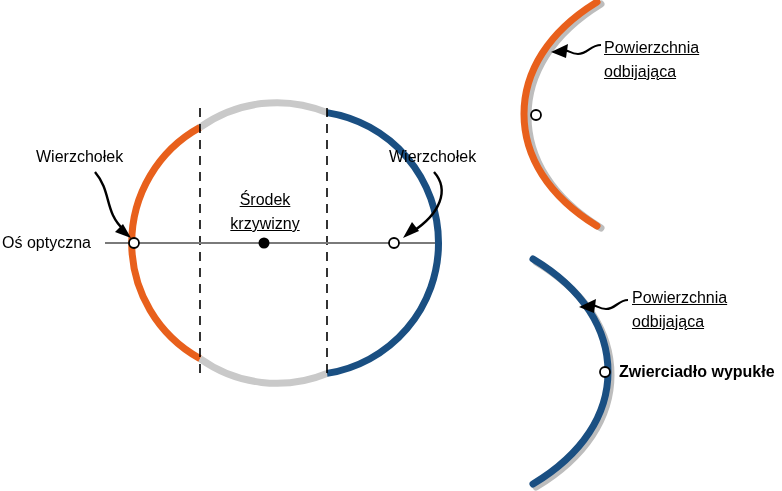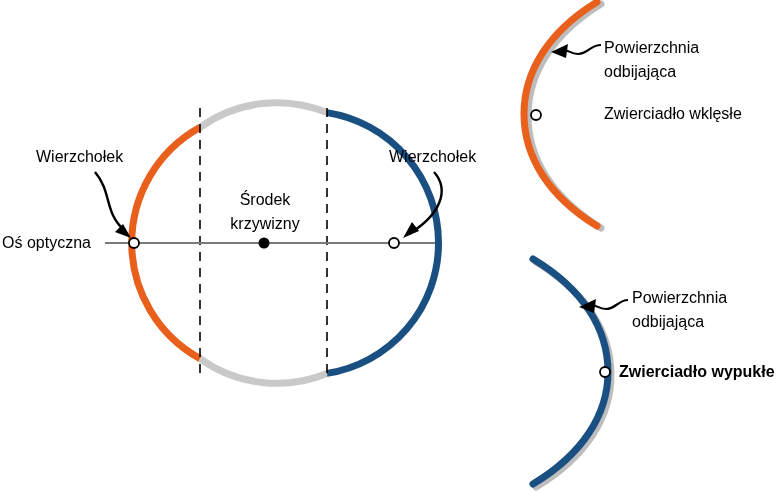--- a/index.html
+++ b/index.html
@@ -25,20 +25,21 @@
   .lbl {
     position: absolute;
     font-family: "Liberation Sans", sans-serif;
     font-size: 16px;
     color: #000000;
     white-space: nowrap;
     line-height: 20px;
   }
   .lbl-2 {
     line-height: 24px;
+    text-decoration: underline;
   }
 </style>
 </head>
 <body>
 
 <div id="stage">
 
   <svg width="782" height="491" viewBox="0 0 782 491">
 
     <g>
@@ -103,21 +104,20 @@
 
   <div class="lbl" style="left:2px; top:233px;">Oś optyczna</div>
 
   <div class="lbl" style="left:389px; top:147px;">Wierzchołek</div>
 
   <div class="lbl lbl-2" style="left:604px; top:36px;">
     <span>Powierzchnia</span><br>
     <span>odbijająca</span>
   </div>
 
-  <div class="lbl" style="left:604px; top:104px;">Zwierciadło wklęsłe</div>
 
   <div class="lbl lbl-2" style="left:632px; top:286px;">
     <span>Powierzchnia</span><br>
     <span>odbijająca</span>
   </div>
 
   <div class="lbl" style="left:619px; top:362px;font-weight:bold;">Zwierciadło wypukłe</div>
 
 </div>
 

